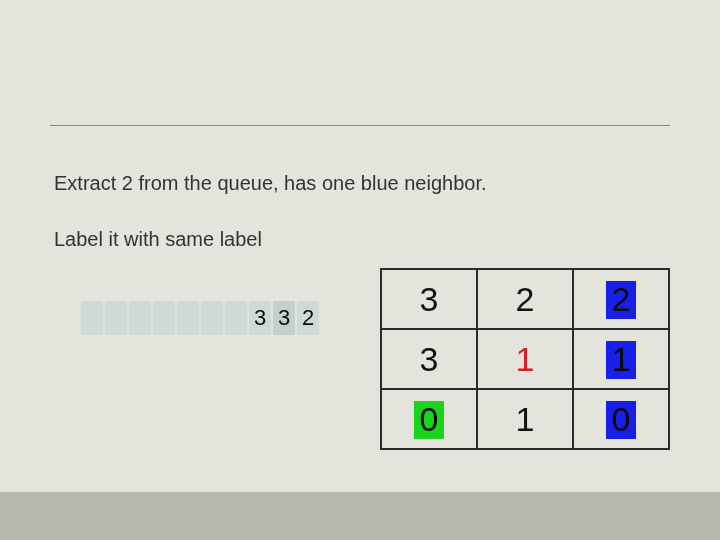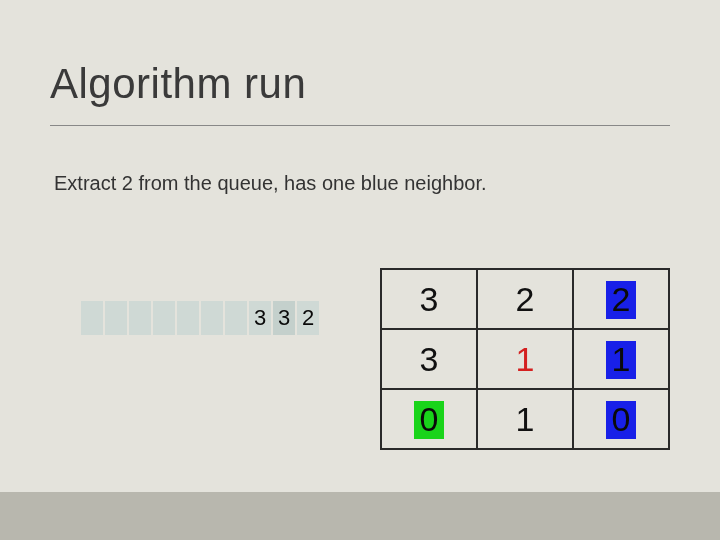--- a/index.html
+++ b/index.html
@@ -95,24 +95,24 @@
     left: 0; bottom: 0;
     width: 720px; height: 48px;
     background: #b8b7ae;
   }
 </style>
 </head>
 <body>
 
 <div class="slide">
 
-  <div class="title">Algorithm run</div>
   <hr class="title-rule">
 
   <div class="line1">Extract 2 from the queue, has one blue neighbor.</div>
+  <div class="line2">Label it with same label</div>
 
   <div class="queue">
     <div class="cell empty"></div>
     <div class="cell empty"></div>
     <div class="cell empty"></div>
     <div class="cell empty"></div>
     <div class="cell empty"></div>
     <div class="cell empty"></div>
     <div class="cell empty"></div>
     <div class="cell">3</div>

